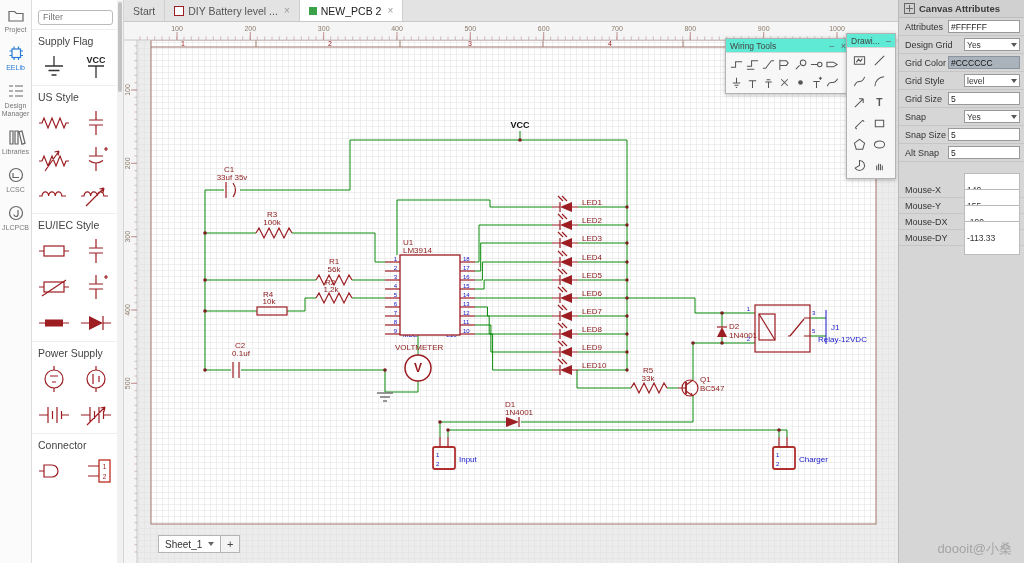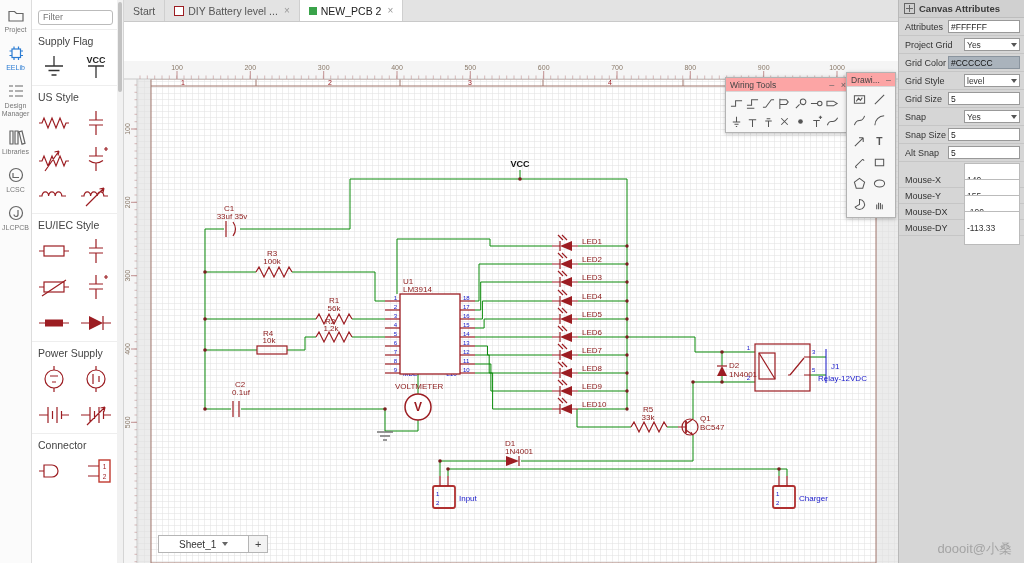--- a/index.html
+++ b/index.html
@@ -26,21 +26,21 @@
   .red{stroke:#9c1d22;fill:none;stroke-width:1.2;}
   .redfill{fill:#9c1d22;stroke:none;}
   .red2{stroke:#c03a30;fill:none;stroke-width:1.4;}
   .blk{stroke:#333;fill:none;stroke-width:1.3;}
   .vcctxt{font-size:9px;font-weight:bold;fill:#222;font-family:"Liberation Sans",sans-serif;}
   .pintxt{font-size:6.5px;fill:#9c1d22;font-family:"Liberation Sans",sans-serif;}
   #sidebar-scroll{position:absolute;right:0;top:0;width:6px;height:100%;background:#f1f1f1;}
   #sidebar-scroll .thumb{width:4px;height:90px;background:#c2c2c2;border-radius:2px;margin:2px auto 0;}
 
   
-  #mainarea{flex:1;display:flex;flex-direction:column;min-width:0;gap:39px;}
+  #mainarea{flex:1;display:flex;flex-direction:column;min-width:0;}
   #tabbar{height:22px;background:#e3e3e3;border-bottom:1px solid #c9c9c9;display:flex;align-items:stretch;box-sizing:border-box;}
   .tab{display:flex;align-items:center;padding:0 9px;font-size:10.5px;color:#555;border-right:1px solid #cfcfcf;cursor:pointer;background:#e3e3e3;white-space:nowrap;}
   .tab.active{background:#ffffff;color:#222;}
   .tabicon{width:8px;height:8px;margin-right:4px;flex:0 0 8px;}
   .tabicon.doc{border:1px solid #9c1d22;background:#fff;}
   .tabicon.pcb{background:#3aa34a;}
   .tabclose{margin-left:6px;color:#999;font-size:10px;line-height:1;}
 
   #canvas{position:relative;flex:1;overflow:hidden;background:#ececec;}
   #schsvg{position:absolute;left:0;top:0;display:block;}
@@ -62,50 +62,50 @@
   .gnd{stroke:#777;stroke-width:1.3;fill:none;}
   .frameln{stroke:#a1766d;fill:none;stroke-width:1;}
   .zonetext{font-size:7px;fill:#9c1d22;font-family:"Liberation Sans",sans-serif;}
   .rulertick{stroke:#c09090;fill:none;}
   .rulernum{font-size:7px;fill:#8a7a6a;font-family:"Liberation Sans",sans-serif;}
   .bluln{stroke:#1616c8;fill:none;stroke-width:1;}
   .connbox{stroke:#b03030;stroke-width:1.8;fill:none;}
 
   
   .palette{position:absolute;background:#f7f7f7;border:1px solid #b3b3b3;box-shadow:0 1px 4px rgba(0,0,0,.25);z-index:5;}
-  .ptitle{height:13px;display:flex;justify-content:space-between;align-items:center;font-size:8.5px;color:#444;padding:0 4px;border-bottom:1px solid #d8d8d8;background:#fca5a5;overflow:hidden;white-space:nowrap;}
+  .ptitle{height:13px;display:flex;justify-content:space-between;align-items:center;font-size:8.5px;color:#444;padding:0 4px;border-bottom:1px solid #d8d8d8;background:#5eead4;overflow:hidden;white-space:nowrap;}
   .pbtns span{margin-left:4px;cursor:pointer;color:#666;font-size:9px;line-height:1;}
   .pgrid{display:flex;flex-wrap:wrap;padding:2px;}
   .ptool{width:16px;height:18px;display:flex;align-items:center;justify-content:center;cursor:pointer;border-radius:2px;}
   .ptool svg{width:13px;height:13px;}
   .ptool svg *{stroke:#555;fill:none;stroke-width:1.1;}
   .ptool svg .fil{fill:#555;stroke:none;}
   .ptool svg text{fill:#555;stroke:none;font-size:11px;font-weight:bold;font-family:"Liberation Sans",sans-serif;}
   #drawing-palette .ptool{width:20px;height:21px;}
 
   
   #sheetbar{position:absolute;left:34px;bottom:10px;display:flex;z-index:4;}
-  .sheettab{background:#fff;border:1px solid #b5b5b5;height:16px;display:flex;align-items:center;font-size:10px;color:#333;padding:0 20px;cursor:pointer;}
+  .sheettab{background:#fff;border:1px solid #b5b5b5;height:16px;display:flex;align-items:center;font-size:10px;color:#333;padding:0 6px;cursor:pointer;}
   .scaret{width:0;height:0;border-left:3px solid transparent;border-right:3px solid transparent;border-top:4px solid #666;margin-left:6px;}
   .sheetadd{background:#f3f3f3;border:1px solid #b5b5b5;border-left:none;width:18px;text-align:center;font-size:11px;color:#444;height:16px;line-height:16px;cursor:pointer;}
 
   
   #rightpanel{width:126px;flex:0 0 126px;background:#d6d6d6;border-left:1px solid #b9b9b9;box-sizing:border-box;font-size:10px;color:#333;}
   #selrow{height:18px;background:#dfdfdf;border-bottom:1px solid #c2c2c2;display:flex;justify-content:space-between;align-items:center;padding:0 7px;font-size:9.5px;}
   #catitle{height:17px;display:flex;align-items:center;background:#d0d0d0;border-bottom:1px solid #bdbdbd;padding:0 5px;font-size:9.5px;font-weight:bold;color:#3a3a3a;}
   .caticon{width:9px;height:9px;border:1px solid #666;margin-right:4px;background:
     linear-gradient(#666,#666) center/7px 1px no-repeat,
     linear-gradient(#666,#666) center/1px 7px no-repeat;}
   .prow{height:17px;display:flex;align-items:center;justify-content:space-between;padding:0 4px 0 6px;border-bottom:1px solid #c6c6c6;}
   .plabel{font-size:9px;color:#333;}
   .pinput{width:72px;height:13px;box-sizing:border-box;border:1px solid #999;font-size:8.5px;padding:0 2px;background:#fff;color:#222;font-family:inherit;}
   .pinput.sel{background:#aab3bc;border-color:#8a949e;display:flex;align-items:center;color:#111;}
   .pselect{width:56px;height:13px;box-sizing:border-box;border:1px solid #999;background:#fff;display:flex;align-items:center;justify-content:space-between;padding:0 2px;font-size:8.5px;cursor:pointer;}
   .caret{width:0;height:0;border-left:3px solid transparent;border-right:3px solid transparent;border-top:4px solid #555;}
-  #mouse-rows{margin-top:10px;}
+  #mouse-rows{margin-top:20px;}
   .mrow{height:15px;display:flex;align-items:center;justify-content:space-between;padding:0 4px 0 6px;border-bottom:1px solid #c6c6c6;}
   .mval{width:56px;height:13px;background:#fff;border:1px solid #bbb;box-sizing:border-box;font-size:8.5px;display:flex;align-items:center;padding:16px 2px;}
 
   #watermark{position:absolute;right:12px;bottom:5px;font-size:13px;color:rgba(150,150,150,.78);z-index:9;}
 </style>
 </head>
 <body>
 
 <div id="app">
 
@@ -824,21 +824,21 @@
     <div id="catitle">
       <span class="caticon"></span>
       <span>Canvas Attributes</span>
     </div>
     <div id="attr-rows">
         <div class="prow">
           <span class="plabel">Attributes</span>
           <input type="text" class="pinput" value="#FFFFFF" style="">
         </div>
         <div class="prow">
-          <span class="plabel">Project Grid</span>
+          <span class="plabel">Design Grid</span>
           <div class="pselect">
             <span>Yes</span>
             <span class="caret"></span>
           </div>
         </div>
         <div class="prow">
           <span class="plabel">Grid Color</span>
           <div class="pinput sel">
             <span>#CCCCCC</span>
           </div>

